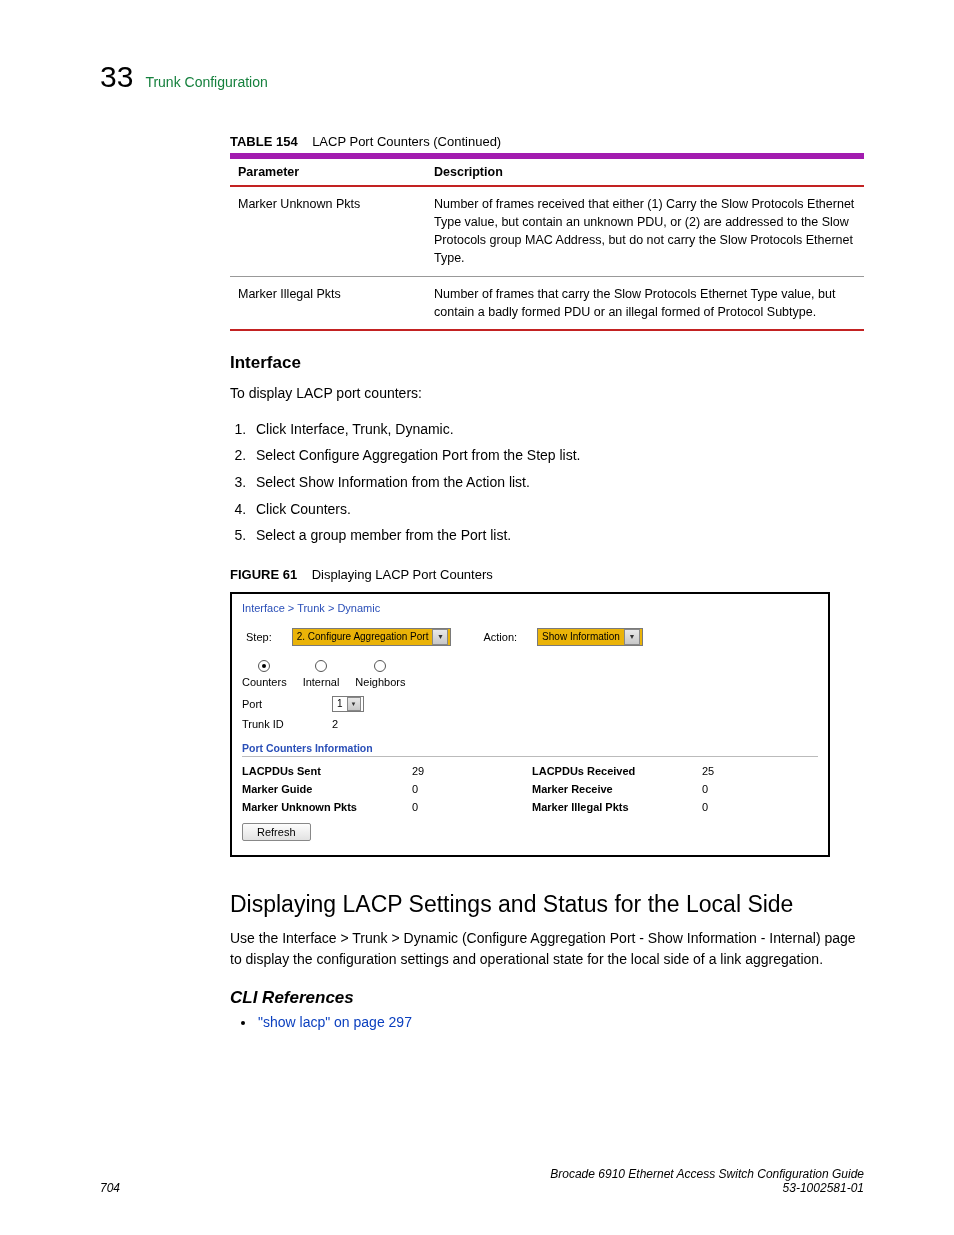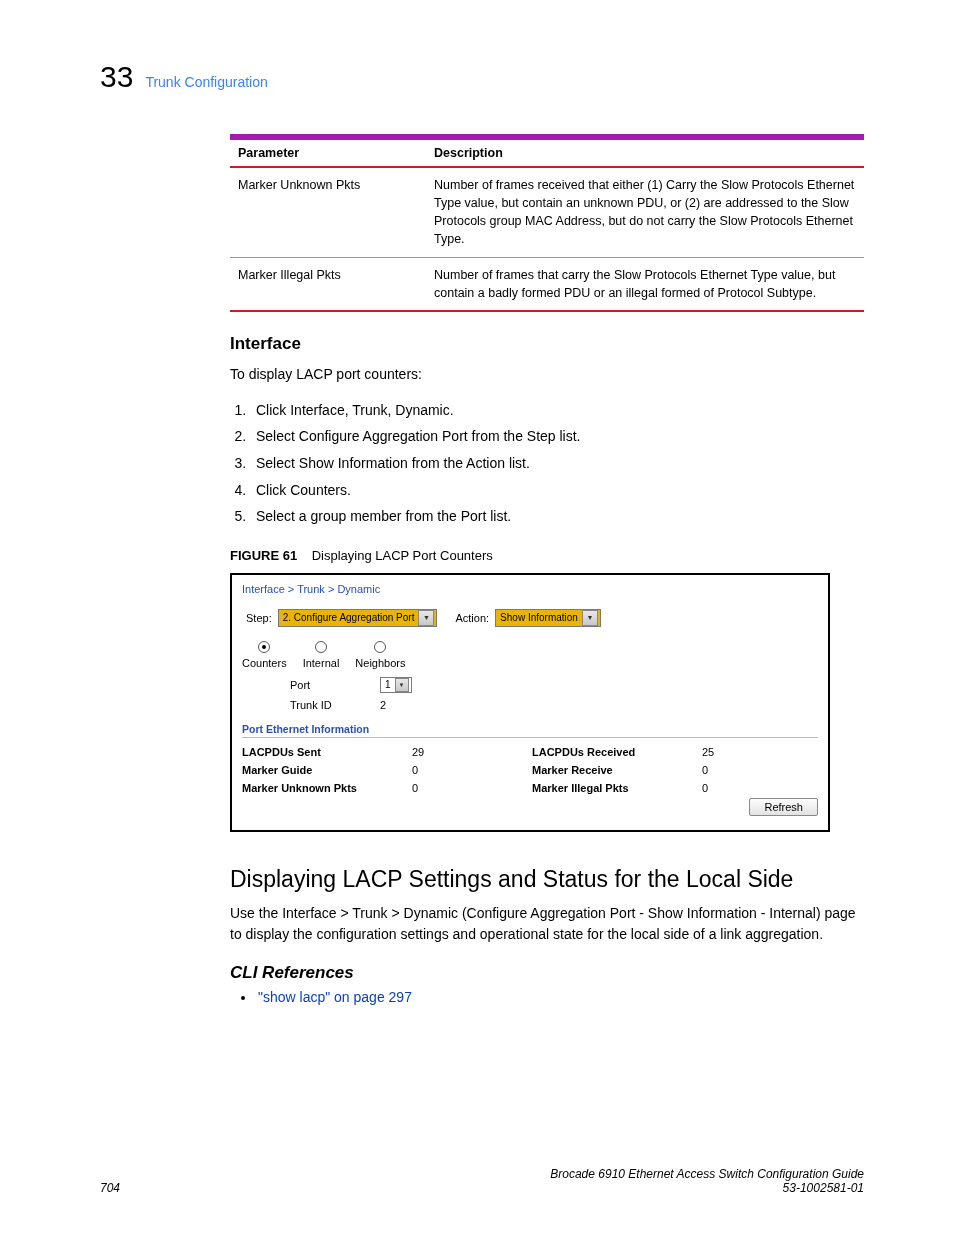--- a/index.html
+++ b/index.html
@@ -21,21 +21,21 @@
     gap: 12px;
     margin-bottom: 40px;
   }
   .chapter-num {
     font-size: 30px;
     font-weight: 400;
     font-family: Arial, sans-serif;
   }
   .chapter-title {
     font-size: 14px;
-    color: #3b82f6;
+    color: #15803d;
   }
   .content {
     margin-left: 130px;
   }
   .table-caption {
     font-size: 13px;
     margin-bottom: 4px;
   }
   .table-caption b { font-weight: bold; }
   table.info {
@@ -92,21 +92,21 @@
     padding: 8px 10px 14px 10px;
   }
   .breadcrumb {
     color: #2a4fb8;
     font-size: 11px;
     margin-bottom: 14px;
   }
   .controls-row {
     display: flex;
     align-items: center;
-    gap: 6px;
+    gap: 20px;
     font-size: 11px;
     margin-bottom: 14px;
   }
   .controls-row .lbl { margin-left: 4px; font-weight: normal; }
   .dropdown {
     display: inline-flex;
     align-items: center;
     border: 1px solid #7a7a7a;
     background: #eab308;
     font-size: 10px;
@@ -133,21 +133,21 @@
     margin-bottom: 8px;
   }
   .radio-item { display: flex; align-items: center; gap: 4px; flex-direction: column; }
   .radio {
     width: 10px; height: 10px; border: 1px solid #555; border-radius: 50%;
     display: inline-flex; align-items: center; justify-content: center; background:#fff;
   }
   .radio.selected::after {
     content:""; width:4px; height:4px; border-radius:50%; background:#000;
   }
-  .kv-row { display:flex; align-items:center; gap:40px; font-size:11px; margin-bottom:6px;margin-left:48px; }
+  .kv-row { display:flex; align-items:center; gap:40px; font-size:11px; margin-bottom:6px; }
   .kv-row .k { width:50px; }
   .port-dd {
     border:1px solid #7a7a7a; display:inline-flex; align-items:center; height:14px; padding:0 2px 0 4px; font-size:10px;
   }
   .port-dd .arrow {
     width: 12px; height: 12px;
     background: linear-gradient(#e8e8e8, #c8c8c8);
     border: 1px solid #888;
     margin-left: 4px; display:flex; align-items:center; justify-content:center; font-size:6px; color:#333;
   }
@@ -160,21 +160,21 @@
     margin-top: 12px;
     margin-bottom: 8px;
   }
   .stats {
     display: grid;
     grid-template-columns: 170px 120px 170px 60px;
     row-gap: 6px;
     font-size: 11px;
   }
   .stats .lbl { font-weight: bold; }
-  .refresh-row { text-align:right; margin-top:4px; }
+  .refresh-row { text-align:left; margin-top:10px; }
   .btn {
     display:inline-block;
     border:1px solid #888;
     background: linear-gradient(#fdfdfd,#e2e2e2);
     font-size:11px;
     padding: 2px 14px;
     border-radius:2px;
   }
 
   h2.sub {
@@ -206,20 +206,24 @@
 <body>
 
 <div class="page">
   <div class="header-row">
     <span class="chapter-num">33</span>
     <span class="chapter-title">Trunk Configuration</span>
   </div>
 
   <div class="content">
 
+    <div class="table-caption">
+      <b>TABLE 154</b>&nbsp;&nbsp;&nbsp;
+      <span>LACP Port Counters (Continued)</span>
+    </div>
     <table class="info">
       <thead>
         <tr>
           <th style="width:180px;">Parameter</th>
           <th>Description</th>
         </tr>
       </thead>
       <tbody>
         <tr>
           <td>Marker Unknown Pkts</td>
@@ -283,21 +287,21 @@
         <span class="port-dd">
           <span>1</span>
           <span class="arrow">▼</span>
         </span>
       </div>
       <div class="kv-row">
         <span class="k">Trunk ID</span>
         <span>2</span>
       </div>
 
-      <div class="pci-head">Port Ethernet Information</div>
+      <div class="pci-head">Port Counters Information</div>
 
       <div class="stats">
         <span class="lbl">LACPDUs Sent</span>
         <span>29</span>
         <span class="lbl">LACPDUs Received</span>
         <span>25</span>
 
         <span class="lbl">Marker Guide</span>
         <span>0</span>
         <span class="lbl">Marker Receive</span>

